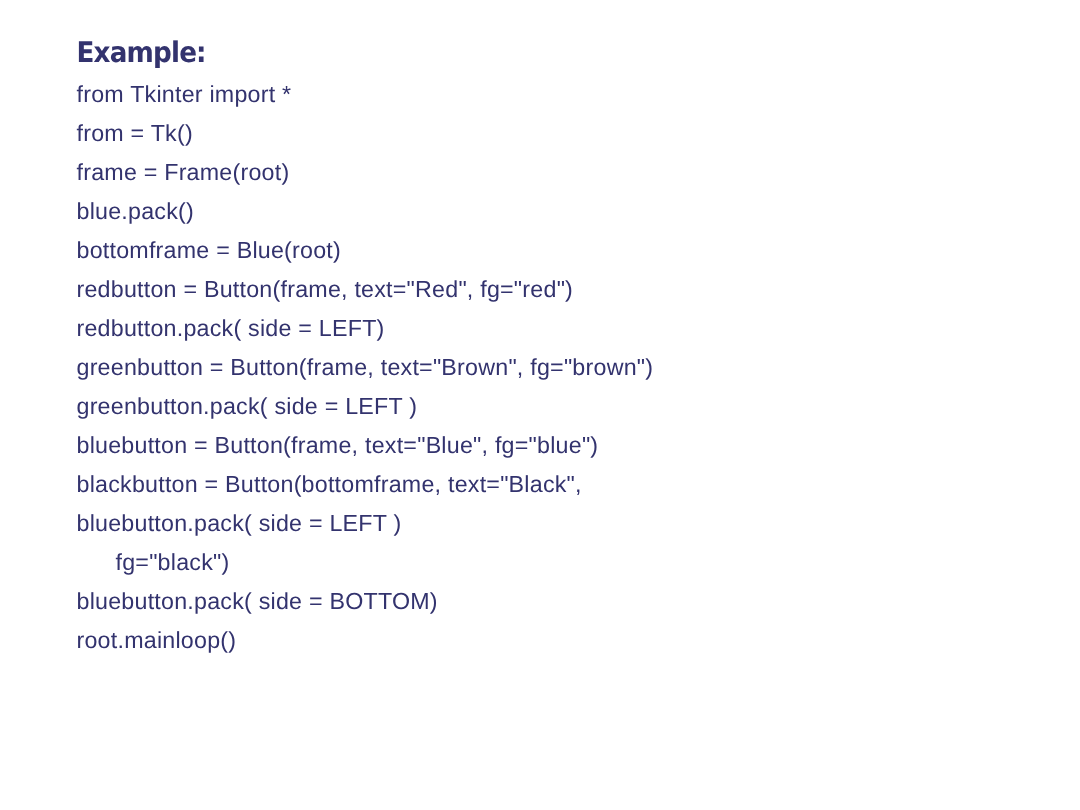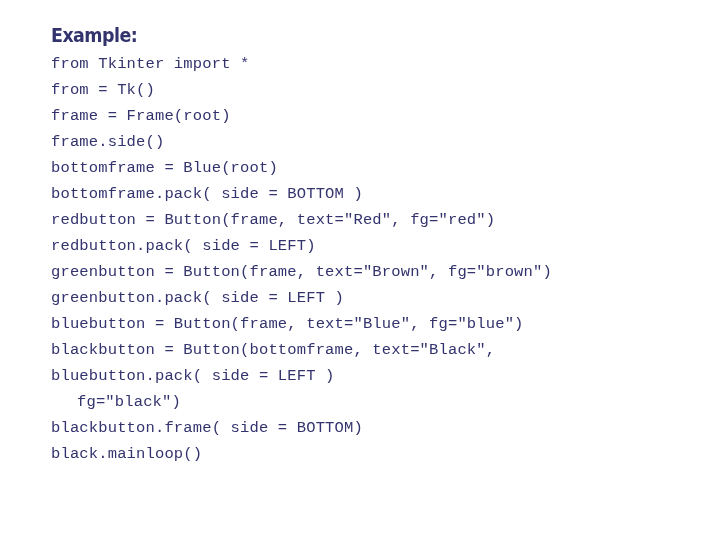--- a/index.html
+++ b/index.html
@@ -35,21 +35,21 @@
     transform-origin: left top;
     white-space: pre;
   }
   #code-block {
     position: absolute;
     left: 51px;
     top: 51px;
     width: 640px;
   }
   .code-line {
-    font-family: Liberation Mono, monospace;
+    font-family: Liberation Sans, sans-serif;
     font-size: 15.5px;
     line-height: 26px;
     height: 26px;
     color: #33336e;
     white-space: pre;
     letter-spacing: 0.15px;
   }
   .code-line.indent {
     padding-left: 26px;
   }
@@ -58,28 +58,27 @@
 <body>
 
 <div id="slide">
 
   <div id="heading">Example:</div>
 
   <div id="code-block">
       <div class="code-line">from Tkinter import *</div>
       <div class="code-line">from = Tk()</div>
       <div class="code-line">frame = Frame(root)</div>
-      <div class="code-line">frame.side()</div>
+      <div class="code-line">blue.pack()</div>
       <div class="code-line">bottomframe = Blue(root)</div>
-      <div class="code-line">bottomframe.pack( side = BOTTOM )</div>
       <div class="code-line">redbutton = Button(frame, text="Red", fg="red")</div>
       <div class="code-line">redbutton.pack( side = LEFT)</div>
       <div class="code-line">greenbutton = Button(frame, text="Brown", fg="brown")</div>
       <div class="code-line">greenbutton.pack( side = LEFT )</div>
       <div class="code-line">bluebutton = Button(frame, text="Blue", fg="blue")</div>
       <div class="code-line">blackbutton = Button(bottomframe, text="Black",</div>
       <div class="code-line">bluebutton.pack( side = LEFT )</div>
       <div class="code-line indent">fg="black")</div>
-      <div class="code-line">blackbutton.frame( side = BOTTOM)</div>
-      <div class="code-line">black.mainloop()</div>
+      <div class="code-line">bluebutton.pack( side = BOTTOM)</div>
+      <div class="code-line">root.mainloop()</div>
     </div>
 
 </div>
 
 </body></html>

